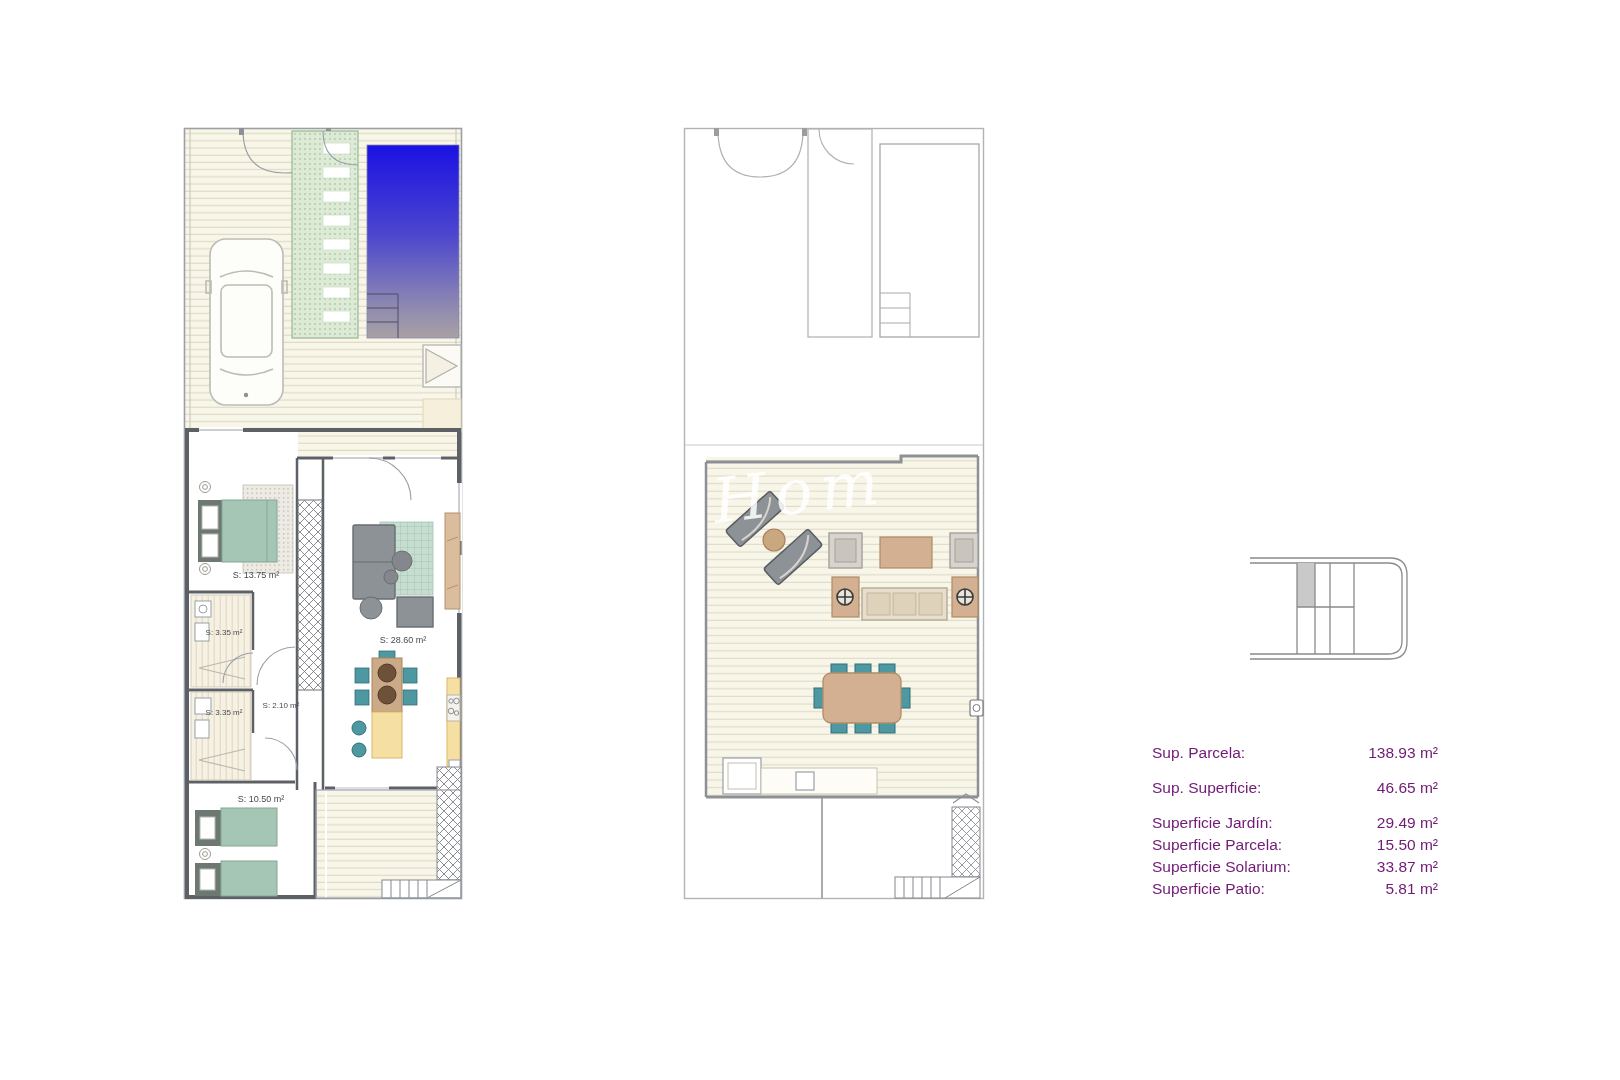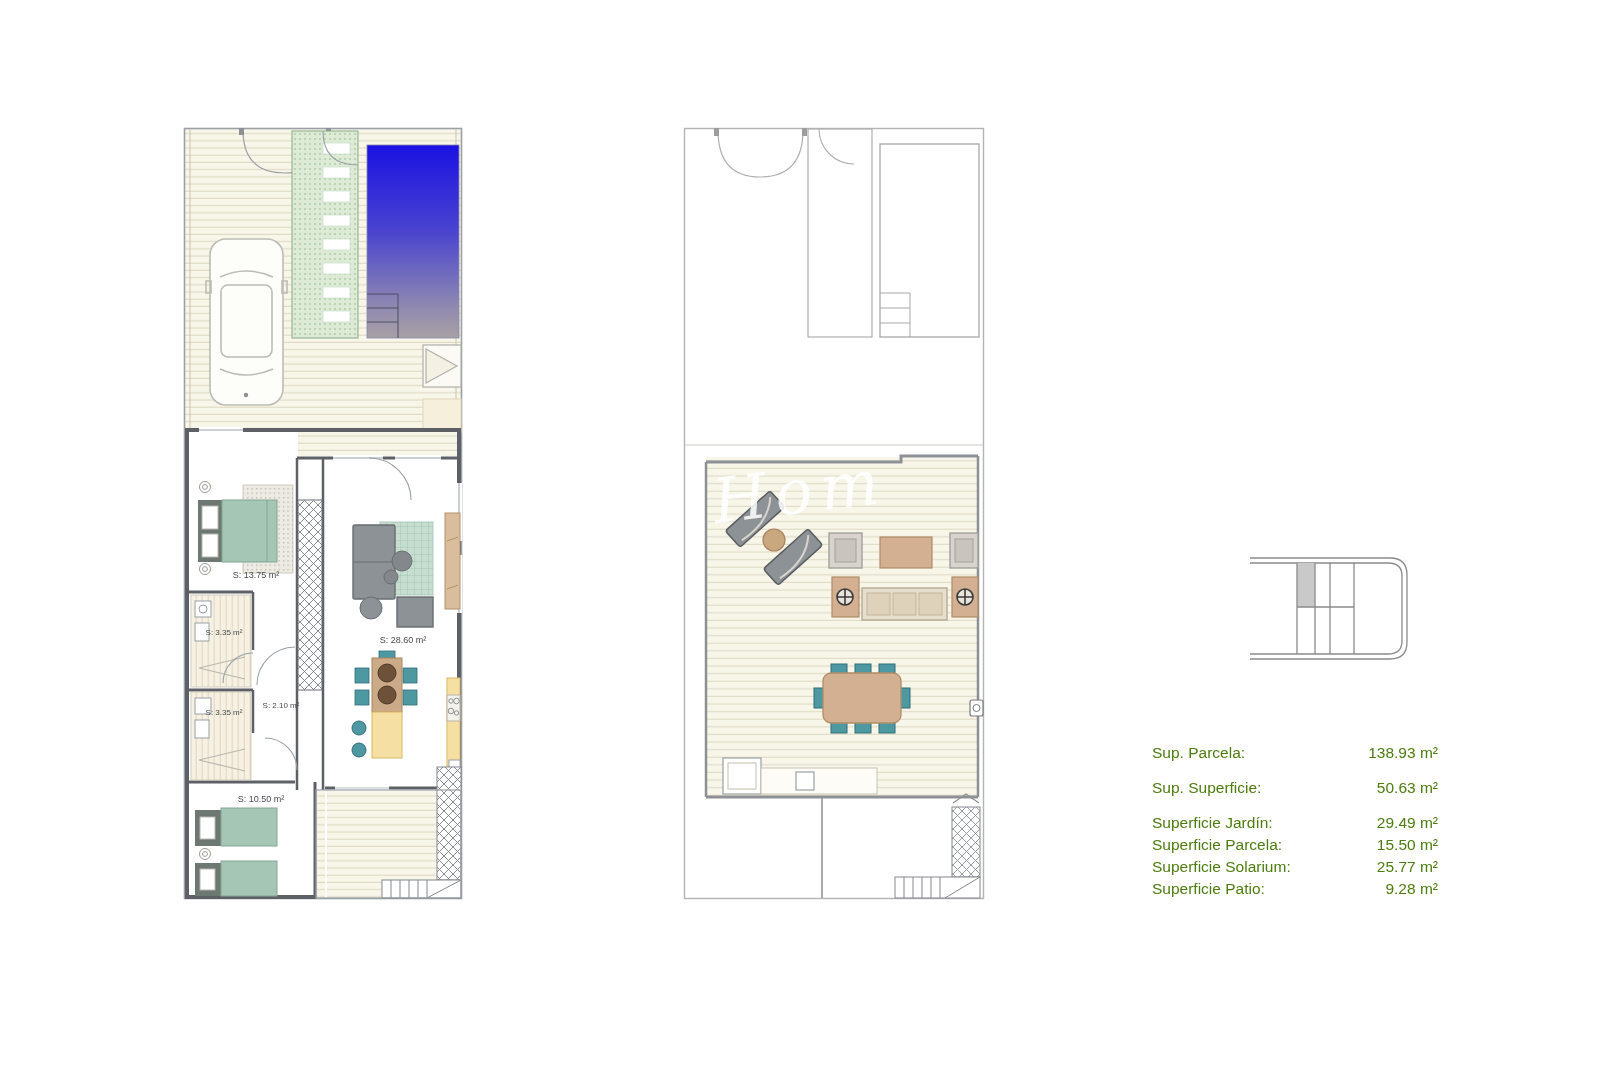--- a/index.html
+++ b/index.html
@@ -5,21 +5,21 @@
   html,body{margin:0;padding:0;background:#ffffff;}
   #sheet{position:relative;width:1620px;height:1080px;background:#ffffff;overflow:hidden;
          font-family:"Liberation Sans",sans-serif;}
   svg{position:absolute;overflow:visible;}
   .plan-label{font-family:"Liberation Sans",sans-serif;fill:#46494e;}
   #watermark{position:absolute;left:596px;top:452px;width:460px;height:170px;
              font-family:"DejaVu Serif",serif;font-style:italic;font-size:62px;
              color:rgba(255,255,255,0.85);transform:rotate(-7deg);letter-spacing:8px;
              pointer-events:none;white-space:nowrap;}
   .summary{position:absolute;left:1152px;top:742px;width:286px;
-           font-size:15.5px;color:#4d7c0f;}
+           font-size:15.5px;color:#701a75;}
   .srow{display:flex;justify-content:space-between;line-height:22px;}
   .srow.gap{margin-bottom:13px;}
 </style>
 </head>
 <body>
 
 <div id="sheet">
 
   <svg style="left:183px;top:127px;" width="280" height="773" viewBox="0 0 280 773">
     <defs>
@@ -404,33 +404,33 @@
     </g>
   </svg>
 
   <div class="summary">
     <div class="srow gap">
       <span>Sup. Parcela:</span>
       <span>138.93 m²</span>
     </div>
     <div class="srow gap">
       <span>Sup. Superficie:</span>
-      <span>50.63 m²</span>
+      <span>46.65 m²</span>
     </div>
     <div class="srow">
       <span>Superficie Jardín:</span>
       <span>29.49 m²</span>
     </div>
     <div class="srow">
       <span>Superficie Parcela:</span>
       <span>15.50 m²</span>
     </div>
     <div class="srow">
       <span>Superficie Solarium:</span>
-      <span>25.77 m²</span>
+      <span>33.87 m²</span>
     </div>
     <div class="srow">
       <span>Superficie Patio:</span>
-      <span>9.28 m²</span>
+      <span>5.81 m²</span>
     </div>
   </div>
 
 </div>
 
 </body></html>

